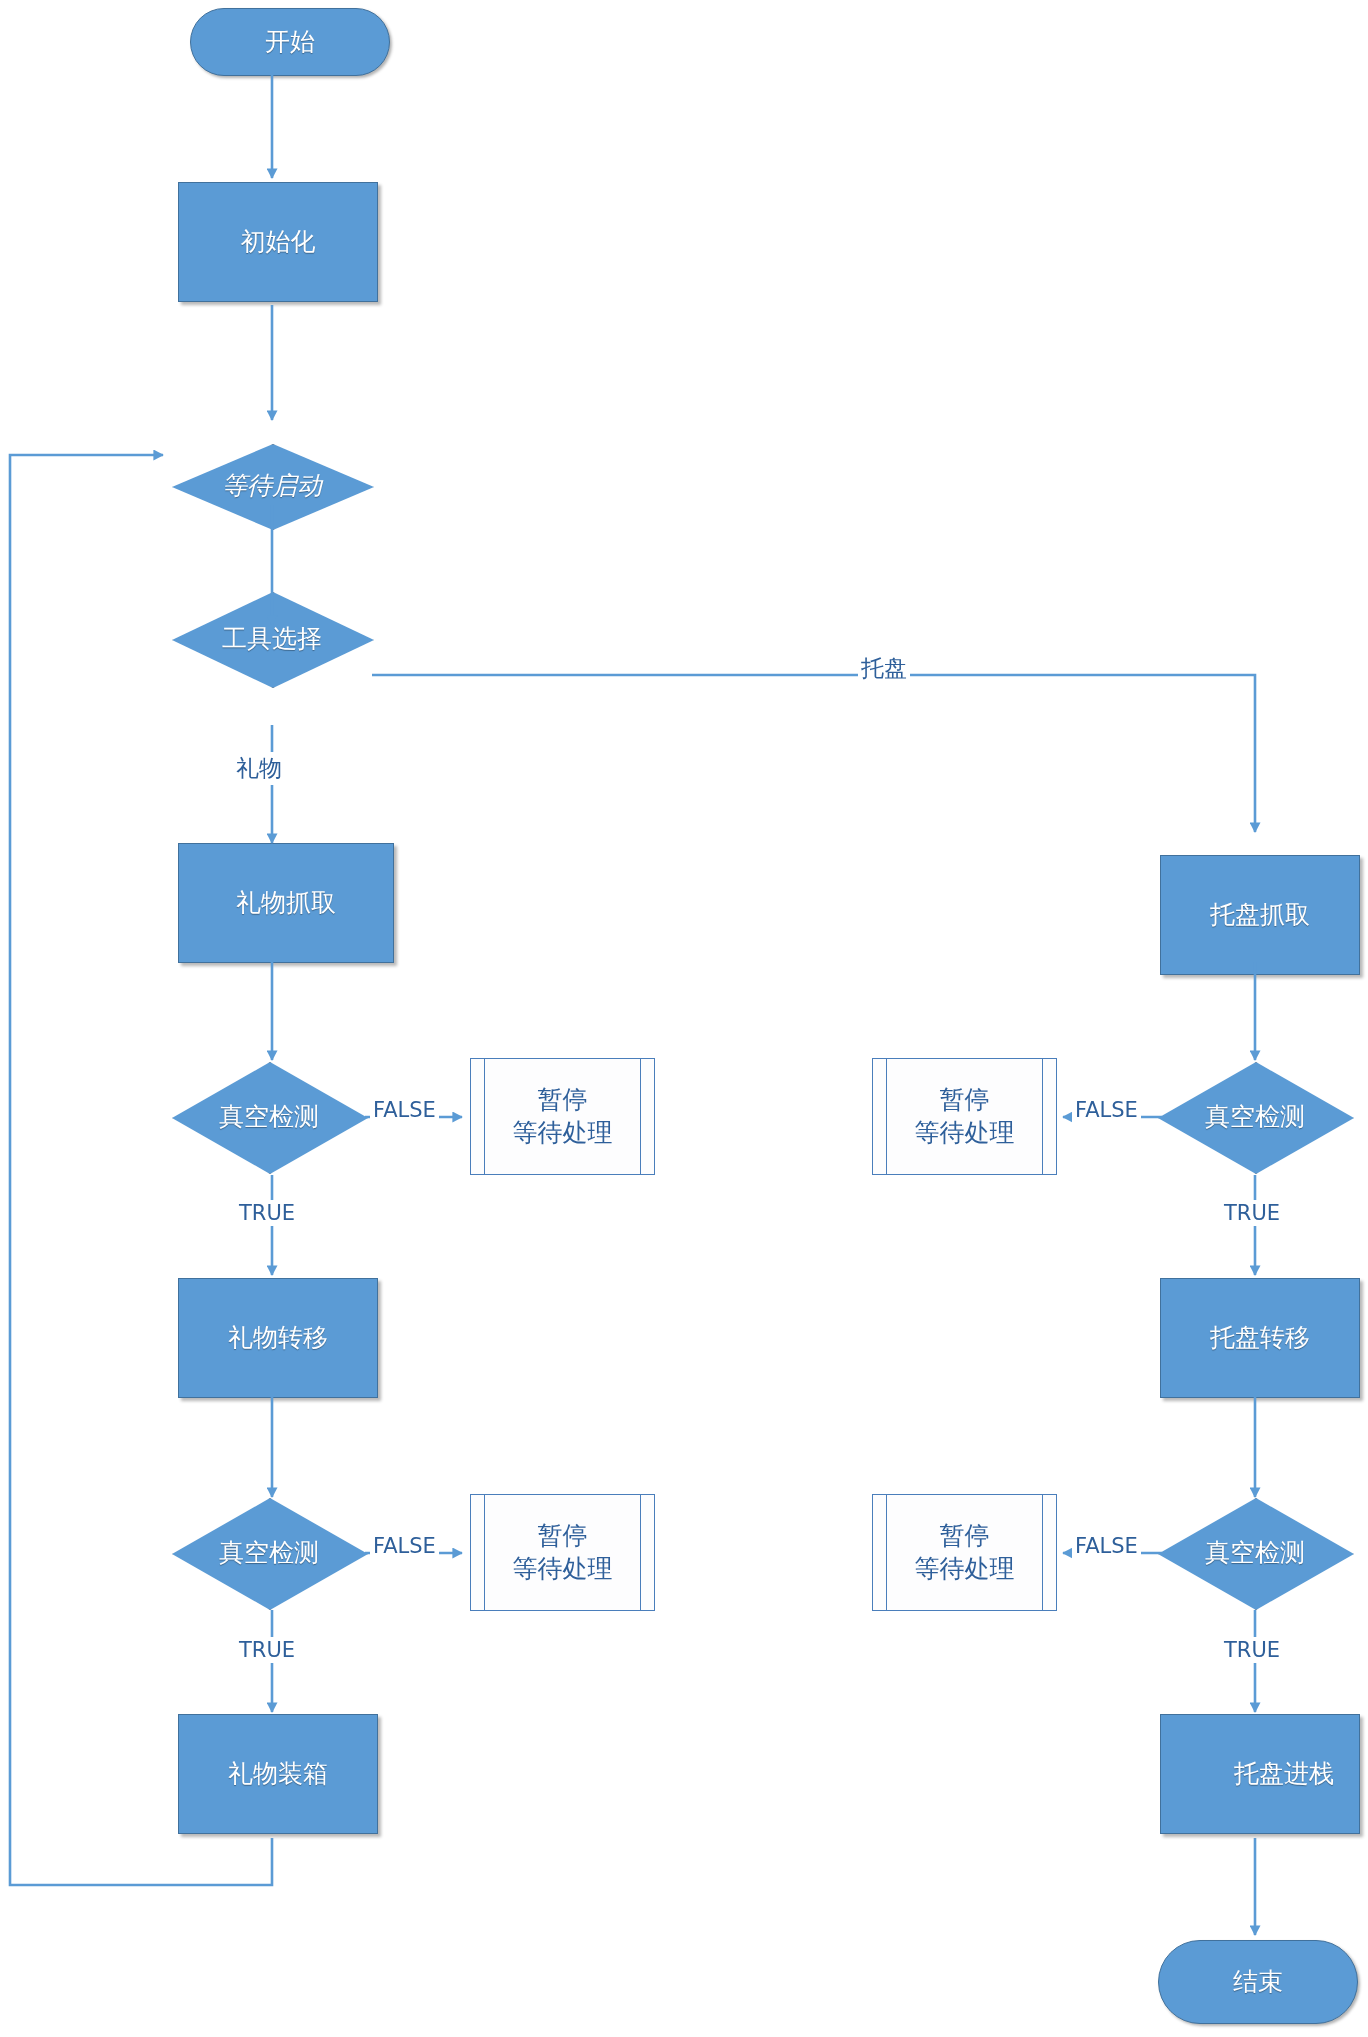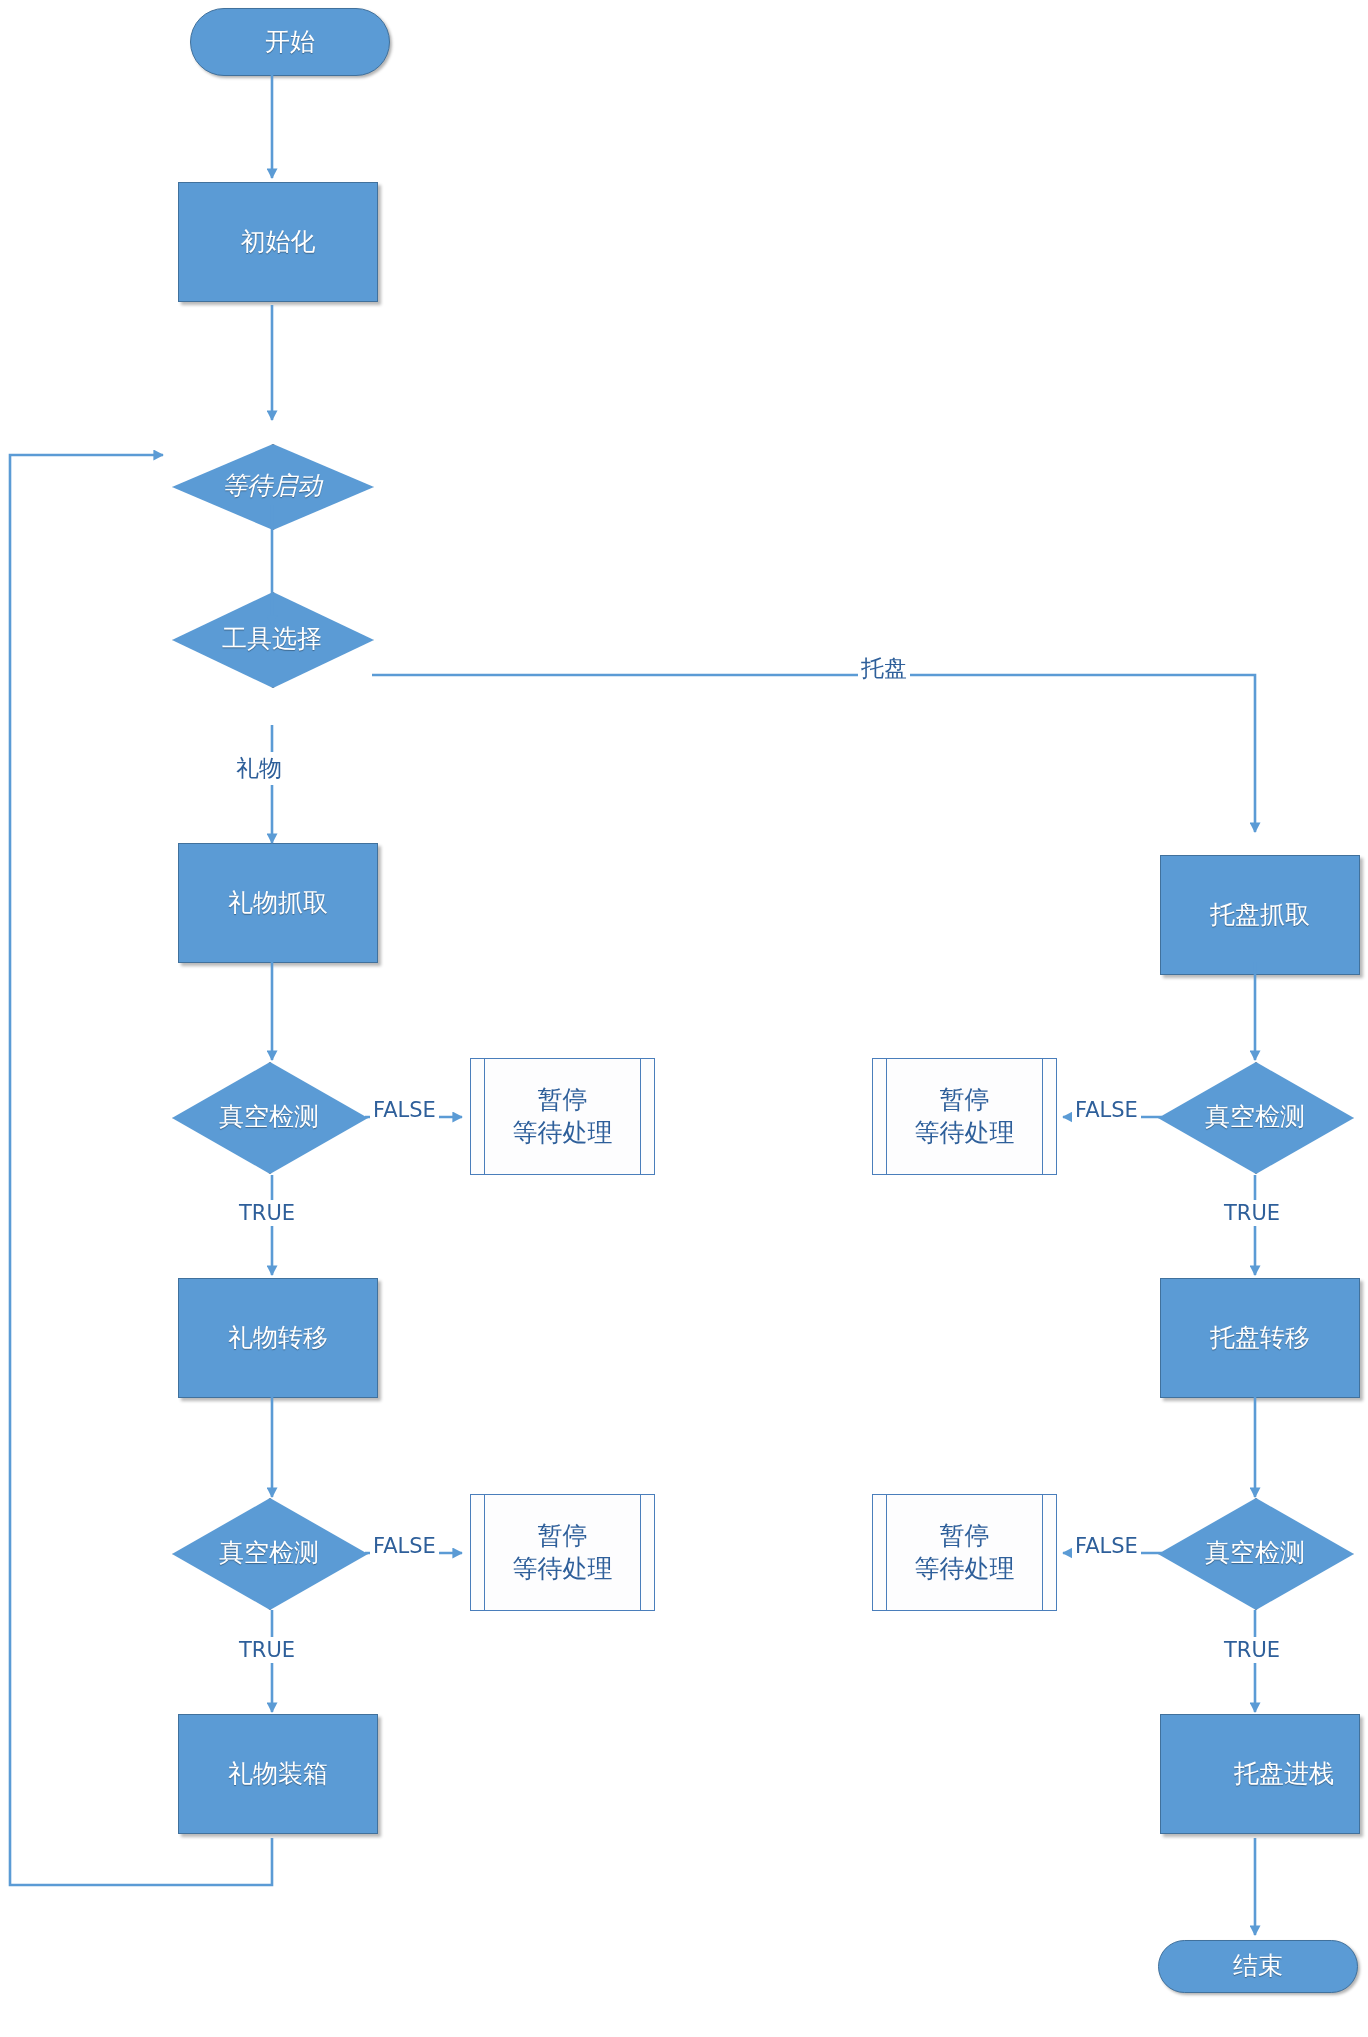--- a/index.html
+++ b/index.html
@@ -109,21 +109,21 @@
   </div>
 
   <div class="node decision" style="left:172px;top:592px;width:200px;height:94px;">
     <span class="dia"></span>
     <span class="dlabel">工具选择</span>
   </div>
 
   <div class="edgelabel cjk" style="left:233px;top:752px;">礼物</div>
   <div class="edgelabel cjk" style="left:858px;top:652px;">托盘</div>
 
-  <div class="node process" style="left:178px;top:843px;width:200px;height:120px;">
+  <div class="node process" style="left:178px;top:843px;width:216px;height:120px;">
     <span>礼物抓取</span>
   </div>
 
   <div class="node decision" style="left:172px;top:1062px;width:194px;height:110px;">
     <span class="dia"></span>
     <span class="dlabel">真空检测</span>
   </div>
   <div class="edgelabel" style="left:370px;top:1097px;">FALSE</div>
   <div class="edgelabel" style="left:236px;top:1200px;">TRUE</div>
 
@@ -197,17 +197,17 @@
     <span class="ptext">
       <span style="display:block">暂停</span>
       <span style="display:block">等待处理</span>
     </span>
   </div>
 
   <div class="node process" style="left:1160px;top:1714px;width:200px;height:120px;padding-left:48px;">
     <span>托盘进栈</span>
   </div>
 
-  <div class="node terminal" style="left:1158px;top:1940px;width:200px;height:53px;">
+  <div class="node terminal" style="left:1158px;top:1940px;width:200px;height:84px;">
     <span>结束</span>
   </div>
 
 </div>
 
 </body></html>

